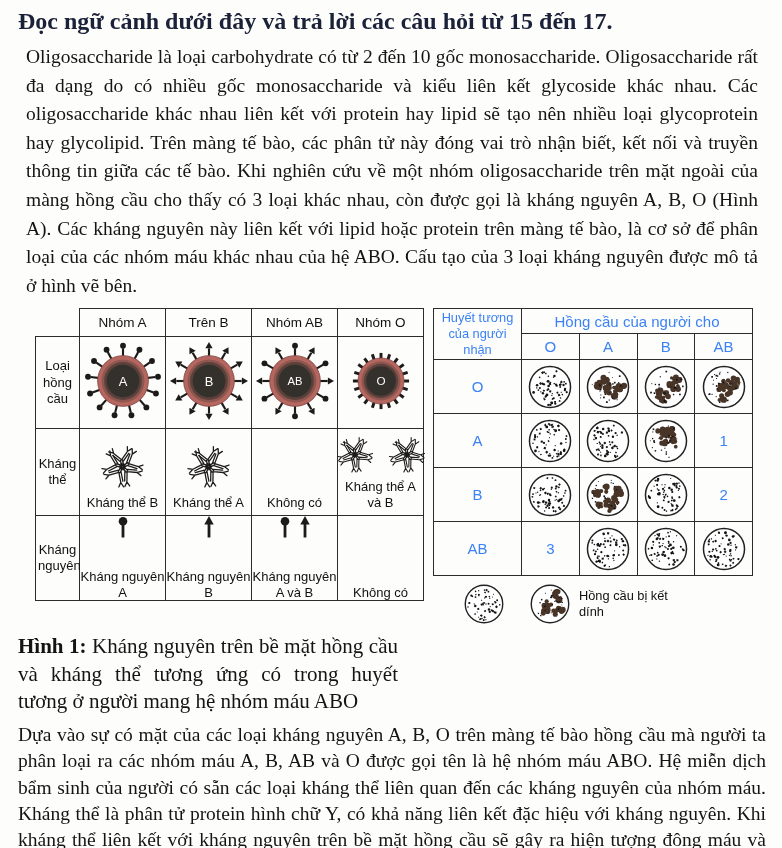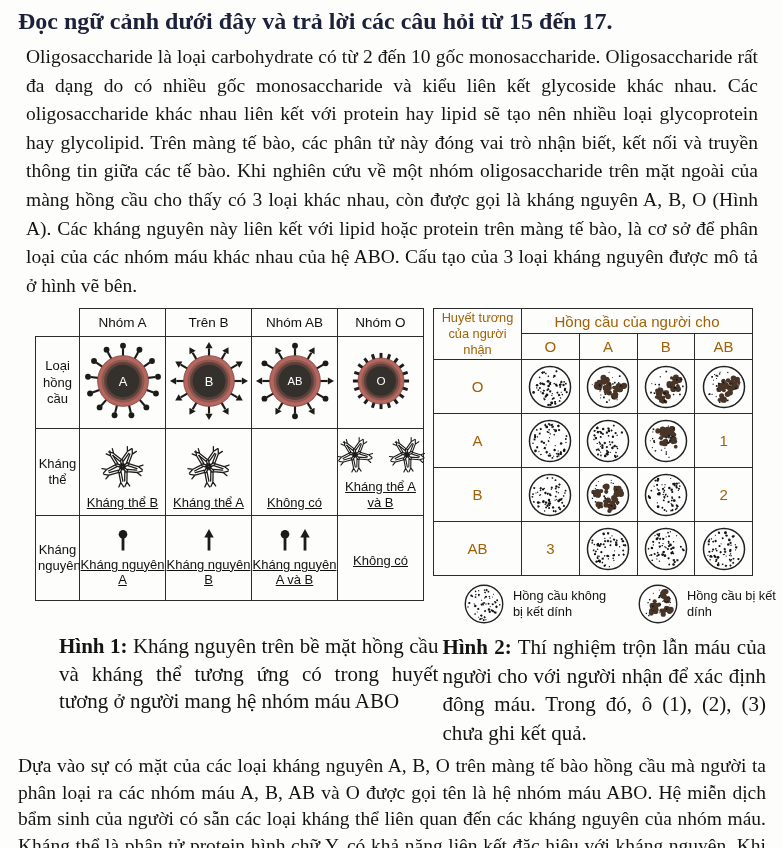--- a/index.html
+++ b/index.html
@@ -27,41 +27,41 @@
   .t1 th,.t1 td{border:1.8px solid #2b2b2b;text-align:center;vertical-align:middle;padding:0;}
   .t1 td.blank{border:none;background:transparent;}
   .t1 .hdr{height:27px;font-size:13.5px;font-weight:400;color:#111;}
   .t1 col.lab{width:44px;}
   .t1 .rlab{font-size:13px;line-height:1.25;color:#111;padding:0 2px;}
   .t1 tr.cellsrow td{height:91px;}
   .t1 tr.abrow td{height:86px;}
   .t1 tr.agrow td{height:84px;}
   .abcell{display:flex;flex-direction:column;justify-content:flex-end;align-items:center;height:86px;box-sizing:border-box;padding-bottom:5px;}
   .abic{display:flex;align-items:flex-end;justify-content:center;gap:2px;flex:1 1 auto;}
-  .ablb,.aglb{font-size:13px;line-height:1.2;color:#111;text-decoration:underline;}
-  .agcell{display:flex;flex-direction:column;justify-content:center;align-items:center;height:84px;box-sizing:border-box;gap:5px;}
+  .ablb,.aglb{font-size:13px;line-height:1.2;color:#111;}
+  .agcell{display:flex;flex-direction:column;justify-content:space-between;align-items:center;height:84px;box-sizing:border-box;gap:5px;}
   .agic{display:flex;align-items:flex-end;justify-content:center;gap:4px;min-height:0;}
   
   .t2{table-layout:fixed;width:320px;font-family:"Liberation Sans","DejaVu Sans",sans-serif;}
-  .t2 th,.t2 td{border:1.8px solid #2b2b2b;text-align:center;vertical-align:middle;padding:0;font-weight:400;color:#a16207;}
+  .t2 th,.t2 td{border:1.8px solid #2b2b2b;text-align:center;vertical-align:middle;padding:0;font-weight:400;color:#3b82f6;}
   .t2 col.rc{width:88px;}
   .t2 .recip{font-size:12.8px;line-height:1.25;padding:1px 3px;}
   .t2 .donorhdr{font-size:15px;height:18px;}
   .t2 .subhdr{font-size:15px;height:19px;}
   .t2 .rlab2{font-size:15px;}
   .t2 tr.drow td{height:53px;}
   .t2 td.num{font-size:15px;}
   .legend{display:flex;align-items:center;gap:24px;margin:7px 0 0 30px;font-family:"Liberation Sans","DejaVu Sans",sans-serif;}
   .lgitem{display:flex;align-items:center;gap:8px;}
   .lglabel{font-size:12.8px;line-height:1.3;color:#111;width:100px;}
   
   .caprow{display:flex;align-items:flex-start;margin-top:8px;}
   .cap{font-size:21px;color:#141414;}
   .cap b{font-weight:bold;}
-  .cap1{margin-left:41px;width:380px;text-align:justify;line-height:27.5px;}
+  .cap1{width:380px;text-align:justify;line-height:27.5px;}
   .cap2{margin-left:4px;width:324px;text-align:justify;line-height:28.5px;}
   svg{display:block;}
   .abic svg,.agic svg,.bcwrap svg{display:inline-block;}
 </style>
 </head>
 <body>
 
 <div class="intro-heading">Đọc ngữ cảnh dưới đây và trả lời các câu hỏi từ 15 đến 17.</div>
 
 <p class="para">Oligosaccharide là loại carbohydrate có từ 2 đến 10 gốc monosaccharide. Oligosaccharide rất đa dạng do có nhiều gốc monosaccharide và kiểu liên kết glycoside khác nhau. Các oligosaccharide khác nhau liên kết với protein hay lipid sẽ tạo nên nhiều loại glycoprotein hay glycolipid. Trên màng tế bào, các phân tử này đóng vai trò nhận biết, kết nối và truyền thông tin giữa các tế bào. Khi nghiên cứu về một nhóm oligosaccharide trên mặt ngoài của màng hồng cầu cho thấy có 3 loại khác nhau, còn được gọi là kháng nguyên A, B, O (Hình A). Các kháng nguyên này liên kết với lipid hoặc protein trên màng tế bào, là cơ sở để phân loại của các nhóm máu khác nhau của hệ ABO. Cấu tạo của 3 loại kháng nguyên được mô tả ở hình vẽ bên.</p>
@@ -1515,21 +1515,20 @@
               <circle cx="40.2" cy="24.0" r="1.30" fill="#141414"></circle>
               <rect x="36.2" y="34.1" width="1.81" height="1.81" fill="#141414" transform="rotate(57 37.1 35.1)"></rect>
               <rect x="23.9" y="25.7" width="1.89" height="1.89" fill="#141414" transform="rotate(10 24.8 26.7)"></rect>
               <rect x="31.8" y="34.7" width="2.32" height="2.32" fill="#141414" transform="rotate(79 33.0 35.9)"></rect>
               <circle cx="23.1" cy="26.7" r="1.41" fill="#141414"></circle>
               <rect x="37.2" y="13.3" width="1.18" height="1.18" fill="#141414" transform="rotate(77 37.7 13.9)"></rect>
               <rect x="38.6" y="22.4" width="1.19" height="1.19" fill="#141414" transform="rotate(52 39.2 23.0)"></rect>
               <circle cx="28.3" cy="17.1" r="1.26" fill="#141414"></circle>
             </svg>
           </span>
-        <span class="lglabel">Hồng cầu không bị kết dính</span>
       </div>
       <div class="lgitem">
         <span>
             <svg width="42" height="42" viewBox="0 0 52 52">
               <circle cx="26" cy="26" r="23.2" fill="#ffffff" stroke="#222222" stroke-width="1.7"></circle>
               <g>
                 <circle cx="23.2" cy="26.2" r="1.83" fill="#483528"></circle>
                 <circle cx="21.8" cy="28.8" r="3.54" fill="#483528"></circle>
                 <circle cx="23.2" cy="28.9" r="2.43" fill="#483528"></circle>
                 <circle cx="21.9" cy="22.7" r="2.56" fill="#483528"></circle>
@@ -1622,19 +1621,15 @@
       </div>
     </div>
   </div>
 </div>
 
 <div class="caprow">
   <div class="cap cap1">
     <b>Hình 1:</b>
     <span>Kháng nguyên trên bề mặt hồng cầu và kháng thể tương ứng có trong huyết tương ở người mang hệ nhóm máu ABO</span>
   </div>
-  <div class="cap cap2">
-    <b>Hình 2:</b>
-    <span>Thí nghiệm trộn lẫn máu của người cho với người nhận để xác định đông máu. Trong đó, ô (1), (2), (3) chưa ghi kết quả.</span>
-  </div>
 </div>
 
 <p class="para2">Dựa vào sự có mặt của các loại kháng nguyên A, B, O trên màng tế bào hồng cầu mà người ta phân loại ra các nhóm máu A, B, AB và O được gọi tên là hệ nhóm máu ABO. Hệ miễn dịch bẩm sinh của người có sẵn các loại kháng thể liên quan đến các kháng nguyên của nhóm máu. Kháng thể là phân tử protein hình chữ Y, có khả năng liên kết đặc hiệu với kháng nguyên. Khi kháng thể liên kết với kháng nguyên trên bề mặt hồng cầu sẽ gây ra hiện tượng đông máu và kích hoạt hệ miễn dịch của cơ thể. Ngoài hệ nhóm máu ABO còn có nhiều loại hệ nhóm máu khác nên việc truyền máu ở người rất phức tạp.</p>
 
 </body></html>

